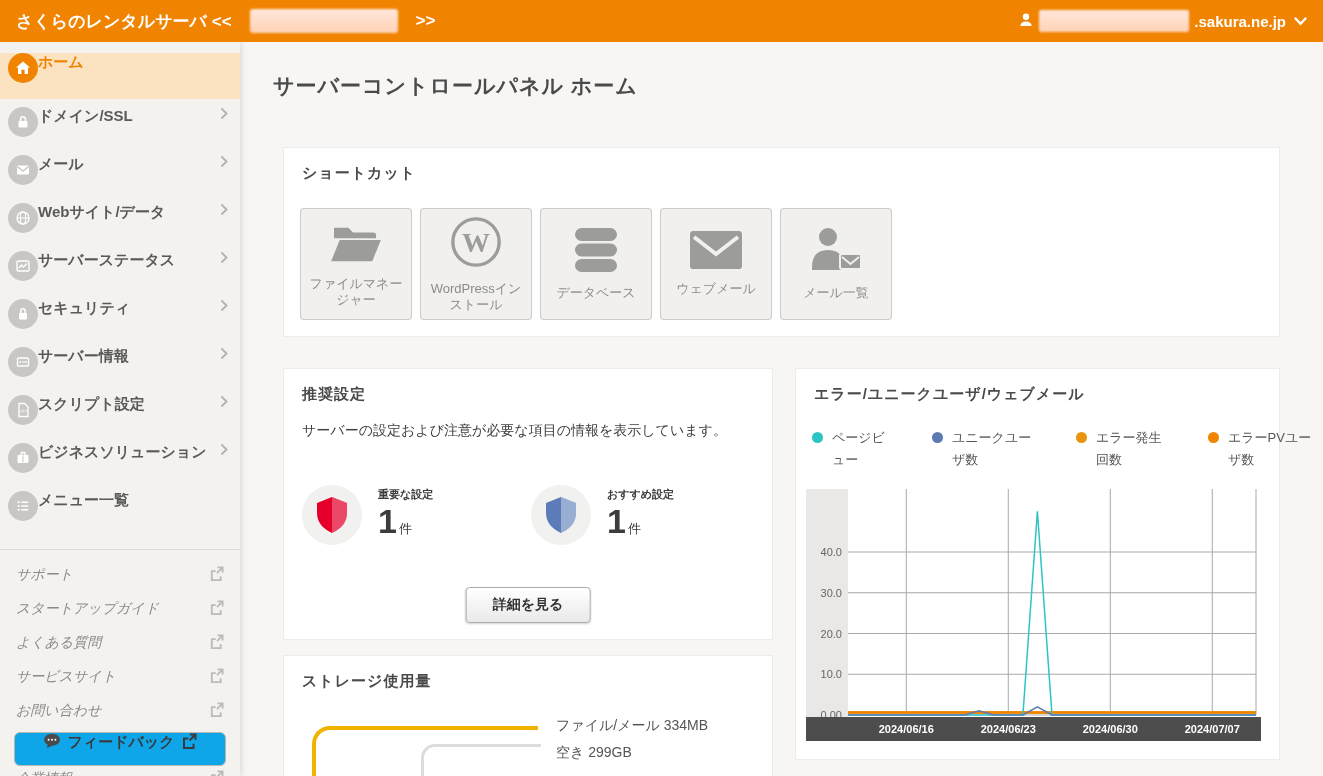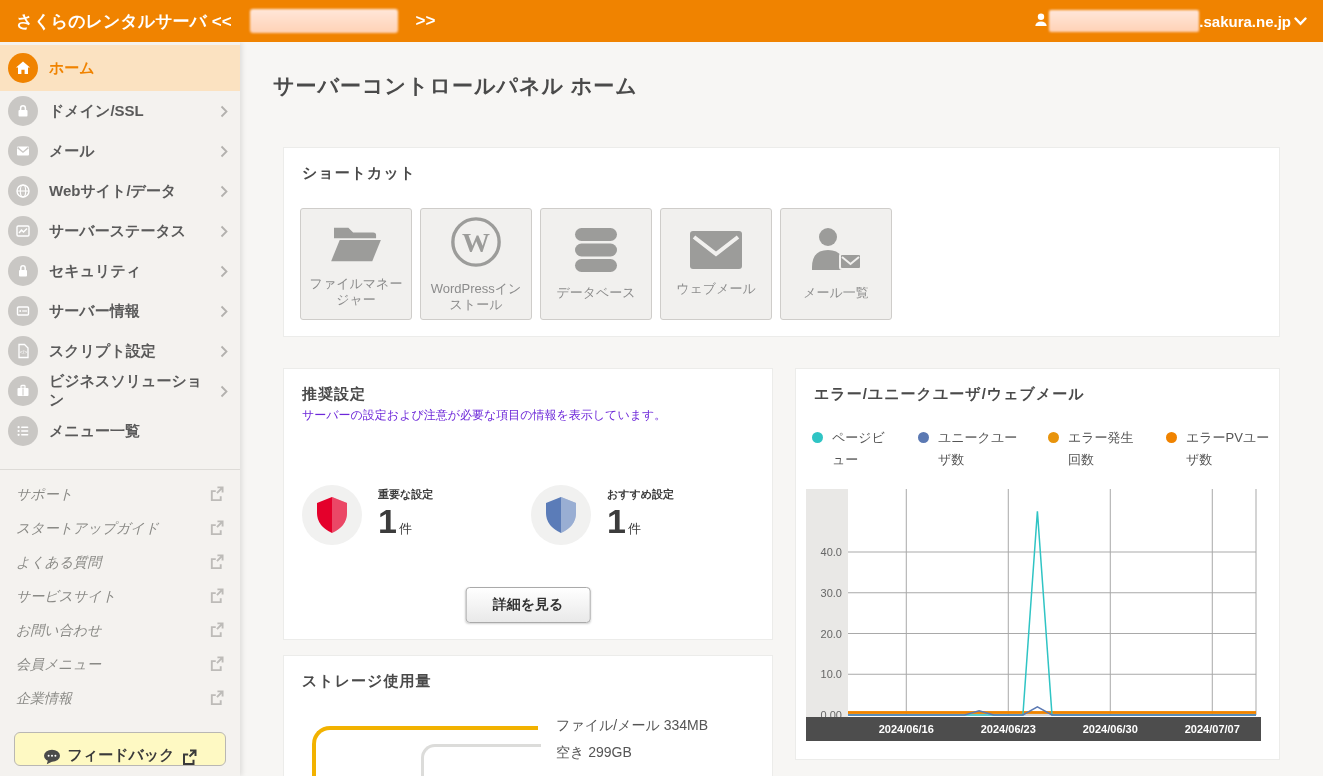--- a/index.html
+++ b/index.html
@@ -6,67 +6,67 @@
   body { font-family: "Liberation Sans", "DejaVu Sans", sans-serif; }
   .page { position: relative; width: 1323px; height: 776px; background: #f7f6f4; overflow: hidden; }
 
   
   .topbar { position: absolute; top:0; left:0; width:100%; height:42px; background:#f08300;
             display:flex; align-items:center; justify-content:space-between; padding:0 16px; z-index:30; }
   .brand { display:flex; align-items:center; gap:18px; color:#fff; font-size:17px; font-weight:bold; cursor:pointer; }
   .redact { background: linear-gradient(#ffe7da, #ffd2b6); border-radius:3px; filter: blur(1.2px); }
   .redact.brand-r { width:148px; height:24px; }
   .redact.acct-r { width:150px; height:22px; border-radius:2px; }
-  .account { display:flex; align-items:center; color:#fff; font-size:15px; font-weight:bold; cursor:pointer; }
+  .account { display:flex; align-items:center; gap:5px; color:#fff; font-size:15px; font-weight:bold; cursor:pointer; }
 
   
   .sidebar { position:absolute; top:42px; left:0; width:240px; height:734px; background:#f4f2ef;
              box-shadow: 2px 0 5px rgba(0,0,0,0.10); z-index:20; }
   .nav { padding-top:3px; }
-  .nav-item { height:40px; display:flex; align-items:center; gap:11px; padding:0 12px 0 8px; cursor:pointer; }
+  .nav-item { height:40px; display:flex; align-items:flex-start; padding:0 12px 0 8px; cursor:pointer;margin-top:8px; }
   .nav-item.active { height:46px; background:#fbe2c1; }
   .icon-circle { width:30px; height:30px; border-radius:50%; background:#c9c7c4; flex:none;
                  display:flex; align-items:center; justify-content:center; }
   .nav-item.active .icon-circle { background:#f08300; }
   .nav-label { flex:1; font-size:15px; font-weight:bold; color:#5a5a5a; }
   .nav-item.active .nav-label { color:#f08300; }
   .side-divider { height:1px; background:#dddbd7; margin:18px 0 8px 0; }
   .side-link { height:34px; display:flex; align-items:center; justify-content:space-between;
                padding:0 16px; font-size:14px; color:#8a8a86; cursor:pointer;font-style:italic; }
   .feedback-btn { position:absolute; left:14px; right:14px; bottom:10px; height:34px;
-                  border:1px solid #b9b7b4; border-radius:6px; background:#fef9c3;
-                  display:flex; align-items:flex-end; justify-content:center; gap:6px;
+                  border:1px solid #b9b7b4; border-radius:6px; background:#0ea5e9;
+                  display:flex; align-items:flex-start; justify-content:center; gap:6px;
                   font-size:15px; font-weight:bold; color:#3a3a3a; cursor:pointer; }
 
   
   .main { position:absolute; left:240px; top:42px; width:1083px; height:734px; }
   .page-title { position:absolute; left:33px; top:30px; font-size:21px; font-weight:bold; color:#4a4a4a; letter-spacing:1px; }
   .card { position:absolute; background:#fff; border:1px solid #ececea; }
   .card-title { position:absolute; left:18px; top:16px; font-size:15px; font-weight:bold; color:#4a4a4a; letter-spacing:1px; }
 
   .card-shortcuts { left:43px; top:105px; width:997px; height:190px; }
   .tiles { position:absolute; left:16px; top:60px; display:flex; gap:8px; }
   .tile { width:112px; height:112px; background:#f1f0ee; border:1px solid #cfcdca; border-radius:3px;
           display:flex; flex-direction:column; align-items:center; justify-content:center; gap:8px; cursor:pointer; }
   .tile-label { font-size:13px; color:#8c8c8c; text-align:center; line-height:1.25; padding:0 4px; word-break:break-all; }
 
   .card-reco { left:43px; top:326px; width:490px; height:272px; }
-  .reco-desc { position:absolute; left:18px; top:36px; width:454px; font-size:12px; color:#6d28d9; line-height:1.7; }
+  .reco-desc { position:absolute; left:18px; top:50px; width:454px; font-size:14px; color:#404040; line-height:1.7; }
   .shield-group { position:absolute; top:116px; display:flex; align-items:flex-start; gap:16px; }
   .shield-group.g1 { left:18px; } .shield-group.g2 { left:247px; }
   .shield-circle { width:60px; height:60px; border-radius:50%; background:#f1f1f0; display:flex; align-items:center; justify-content:center; }
   .shield-label { font-size:11px; font-weight:bold; color:#3c3c3c; margin-top:2px; }
   .count { font-size:34px; font-weight:bold; color:#3c3c3c; line-height:1.15; }
   .unit { font-size:13px; color:#3c3c3c; margin-left:2px; }
   .detail-btn { position:absolute; left:50%; transform:translateX(-50%); top:218px; padding:8px 26px;
                 font-size:14px; font-weight:bold; color:#333; background:linear-gradient(#fff,#e9e9e9);
                 border:1px solid #aaa; border-radius:4px; box-shadow:0 1px 2px rgba(0,0,0,.18); cursor:pointer; }
 
   .card-chart { left:555px; top:326px; width:485px; height:392px; }
-  .legend { position:absolute; left:16px; top:58px; display:flex; gap:26px; }
+  .legend { position:absolute; left:16px; top:58px; display:flex; gap:40px; }
   .legend-item { display:flex; align-items:flex-start; }
   .legend-dot { width:11px; height:11px; border-radius:50%; flex:none; margin:5px 9px 0 0; }
   .legend-label { font-size:13px; color:#555; line-height:1.7; word-break:break-all; }
   .legend-item:nth-child(1) .legend-label { width:60px; }
   .legend-item:nth-child(2) .legend-label { width:84px; }
   .legend-item:nth-child(3) .legend-label { width:72px; }
   .legend-item:nth-child(4) .legend-label { width:88px; }
   #chart-svg { position:absolute; left:10px; top:120px; }
 
   .card-storage { left:43px; top:613px; width:490px; height:200px; overflow:hidden; }

